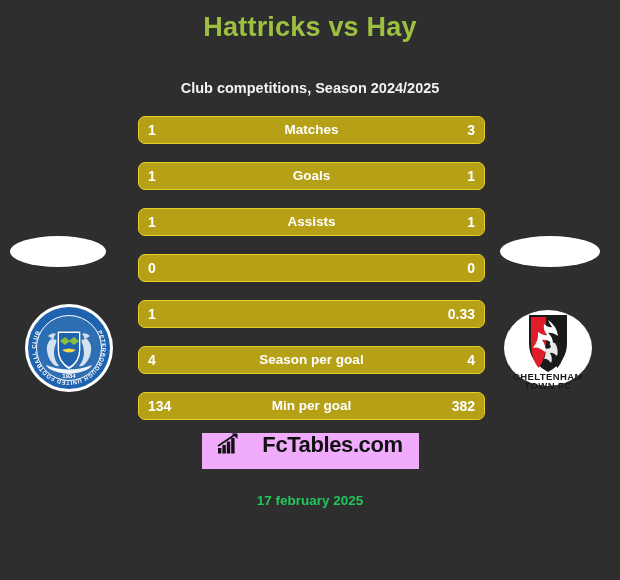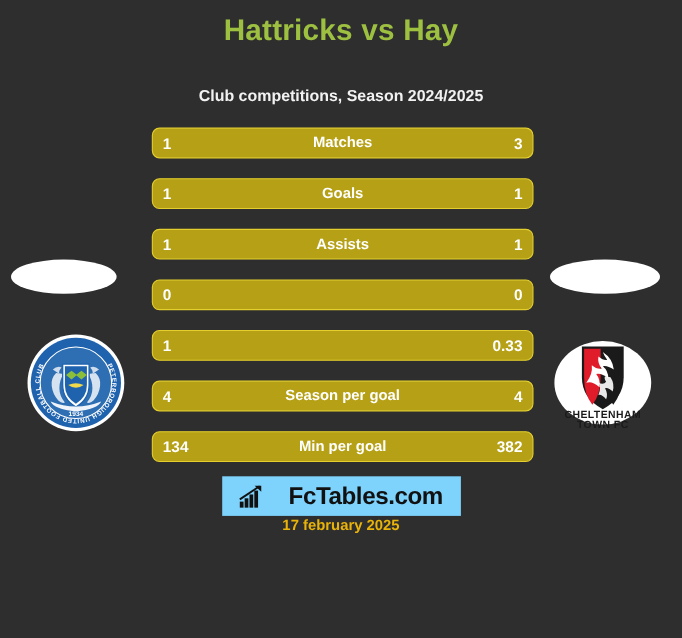--- a/index.html
+++ b/index.html
@@ -105,44 +105,45 @@
     white-space: nowrap;
   }
   .stat-value.home { left: 9px; }
   .stat-value.away { right: 9px; }
 
   
   .footer { text-align: center; }
 
   .brand-logo {
     display: inline-flex;
-    align-items: center;
+    align-items: flex-start;
     justify-content: center;
     gap: 22px;
-    background: #7dd3fc;
+    background: #f0abfc;
     width: 217px;
     height: 36px;
     margin-top: 10px;
     padding: 0 8px;
   }
 
   .brand-icon { width: 23px; height: 21px; display: block; flex: 0 0 auto; }
 
   .brand-text {
     color: #111111;
     font-size: 22px;
     font-weight: bold;
     letter-spacing: -0.4px;
     line-height: 24px;
   }
 
   .footer-date {
-    color: #eab308;
+    color: #22c55e;
     font-size: 13.5px;
     font-weight: bold;
+    margin-top: 23px;
     line-height: 17px;
   }
 </style>
 </head>
 <body>
 
 <div class="header">
   <div class="page-title">Hattricks vs Hay</div>
   <div class="page-subtitle">Club competitions, Season 2024/2025</div>
 </div>

